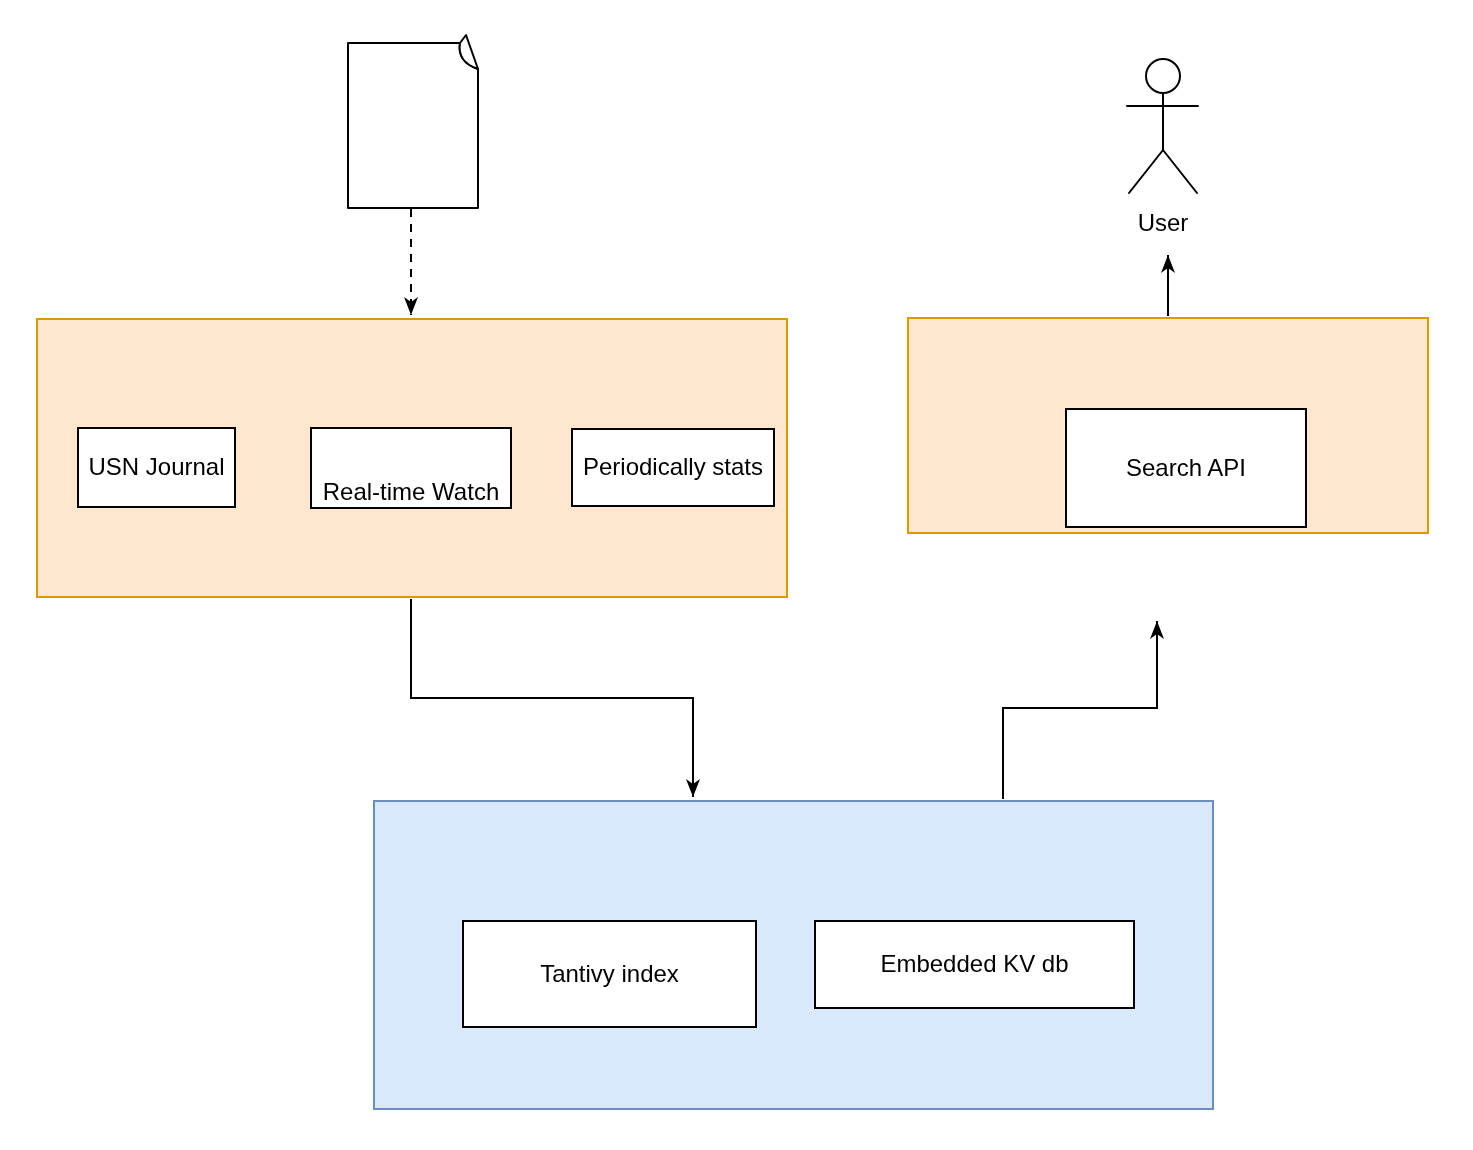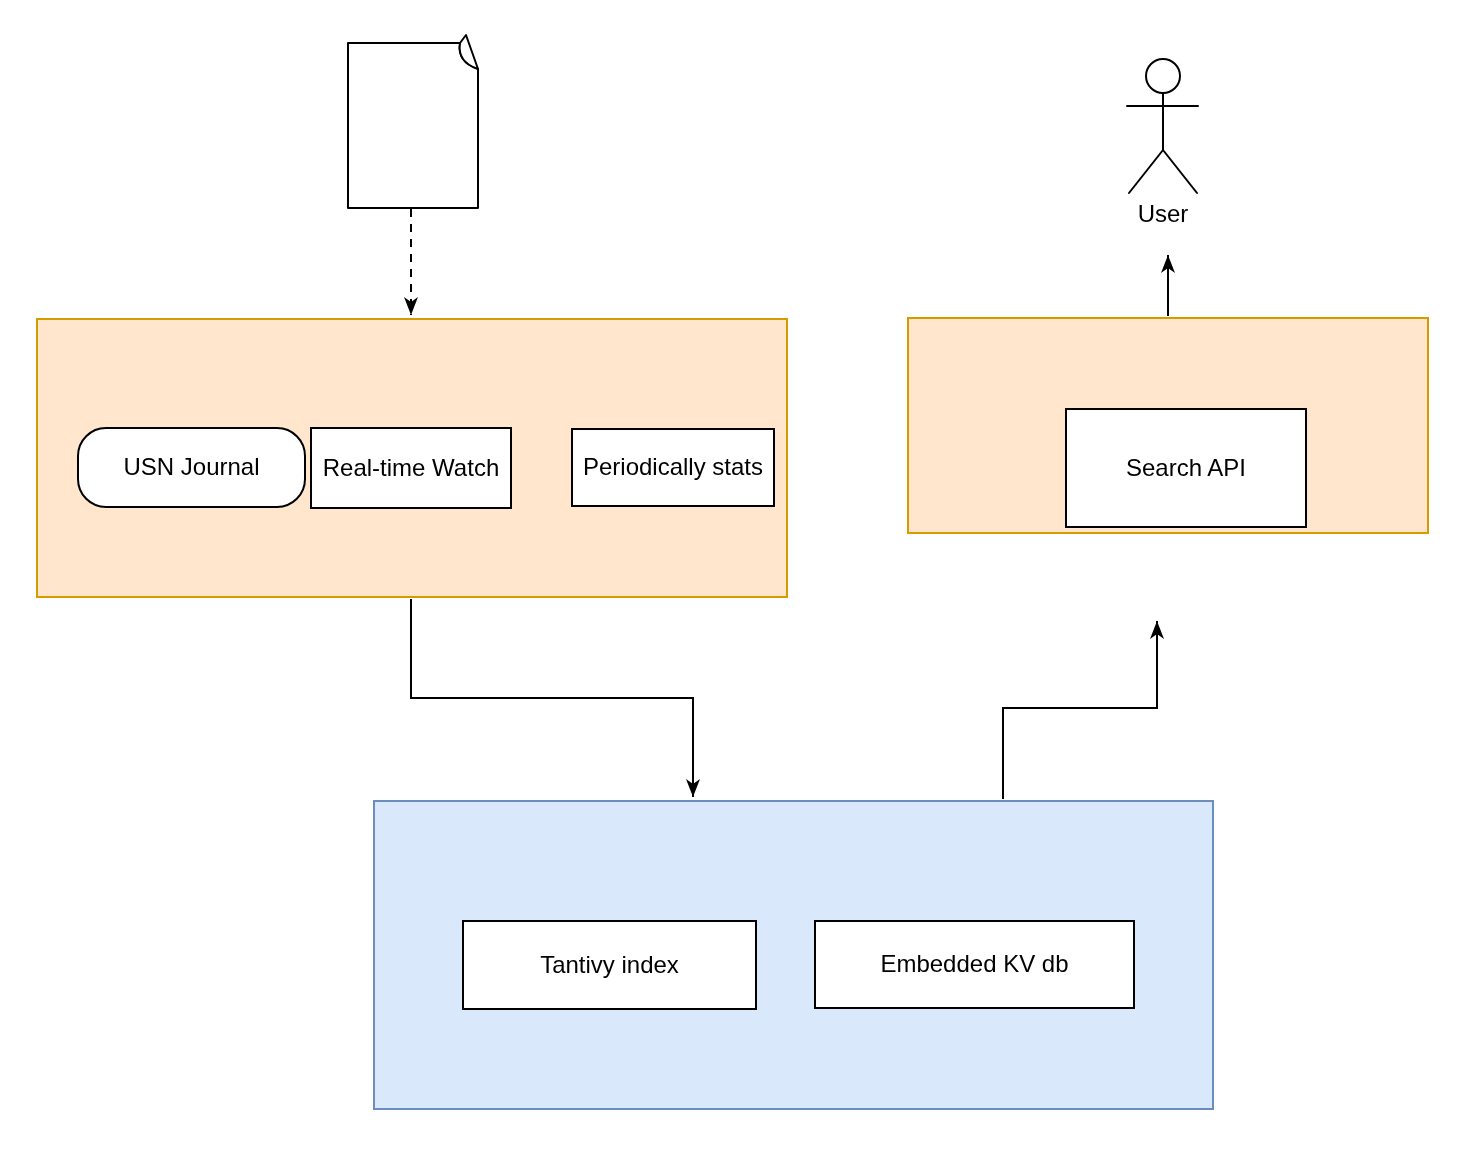--- a/index.html
+++ b/index.html
@@ -89,39 +89,39 @@
     fill: var(--edge-color, #000000);
     stroke: none;
   }
 </style>
 </head>
 <body>
 
 <div id="canvas">
 
   <div class="container orange" style="left:36px; top:318px; width:752px; height:280px;">
-    <div class="node" style="left:39px; top:107px; width:229px; height:81px;border-radius:29px;">
+    <div class="node" style="left:39px; top:107px; width:159px; height:81px;">
       <span>USN Journal</span>
     </div>
-    <div class="node" style="left:272px; top:107px; width:202px; height:82px;">
+    <div class="node" style="left:272px; top:107px; width:202px; height:82px;align-items:flex-end;">
       <span>Real-time Watch</span>
     </div>
     <div class="node" style="left:533px; top:108px; width:204px; height:79px;">
       <span>Periodically stats</span>
     </div>
   </div>
 
   <div class="container orange" style="left:907px; top:317px; width:522px; height:217px;">
     <div class="node" style="left:156px; top:89px; width:242px; height:120px;">
       <span>Search API</span>
     </div>
   </div>
 
   <div class="container blue" style="left:373px; top:800px; width:841px; height:310px;">
-    <div class="node" style="left:87px; top:118px; width:295px; height:90px;">
+    <div class="node" style="left:87px; top:118px; width:295px; height:108px;">
       <span>Tantivy index</span>
     </div>
     <div class="node" style="left:439px; top:118px; width:321px; height:89px;">
       <span>Embedded KV db</span>
     </div>
   </div>
 
   <svg id="shape-layer" width="1473" height="1150" viewBox="0 0 1473 1150">
     <defs>
       <marker id="arrowhead" markerUnits="userSpaceOnUse" markerWidth="22" markerHeight="18" refX="18" refY="8" orient="auto">
@@ -141,15 +141,15 @@
       <line class="figure" x1="1163" y1="150" x2="1129" y2="193"></line>
       <line class="figure" x1="1163" y1="150" x2="1197" y2="193"></line>
     </g>
 
     <path class="edge dashed" d="M411,209 L411,315" marker-end="url(#arrowhead)"></path>
     <path class="edge" d="M411,599 L411,698 L693,698 L693,797" marker-end="url(#arrowhead)"></path>
     <path class="edge" d="M1003,799 L1003,708 L1157,708 L1157,621" marker-end="url(#arrowhead)"></path>
     <path class="edge" d="M1168,316 L1168,255" marker-end="url(#arrowhead)"></path>
   </svg>
 
-  <div class="free-label" style="left:1103px; top:199px; width:120px; height:30px;">User</div>
+  <div class="free-label" style="left:1103px; top:208px; width:120px; height:30px;">User</div>
 
 </div>
 
 </body></html>

